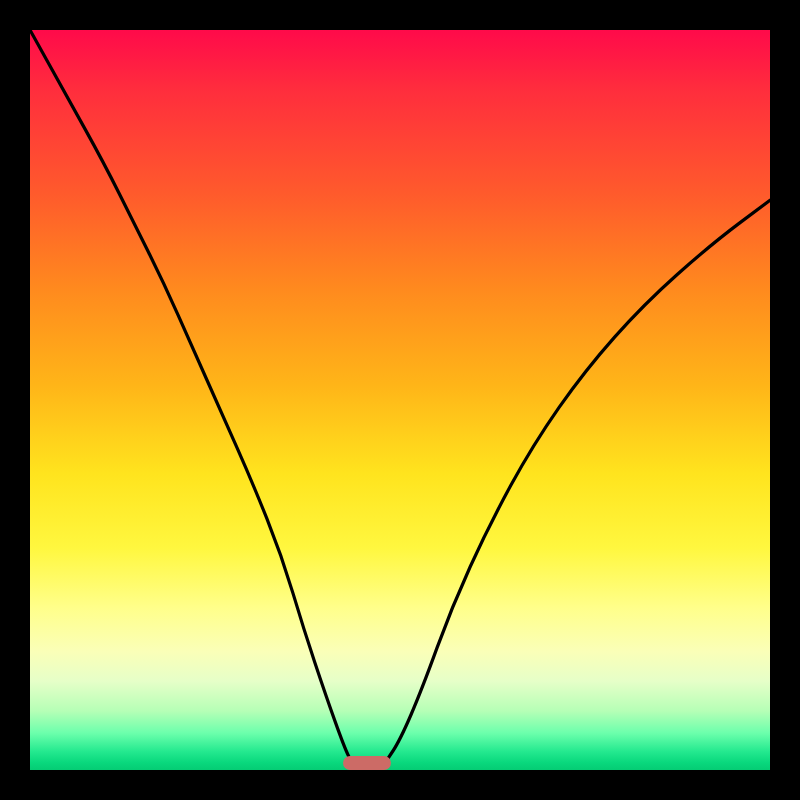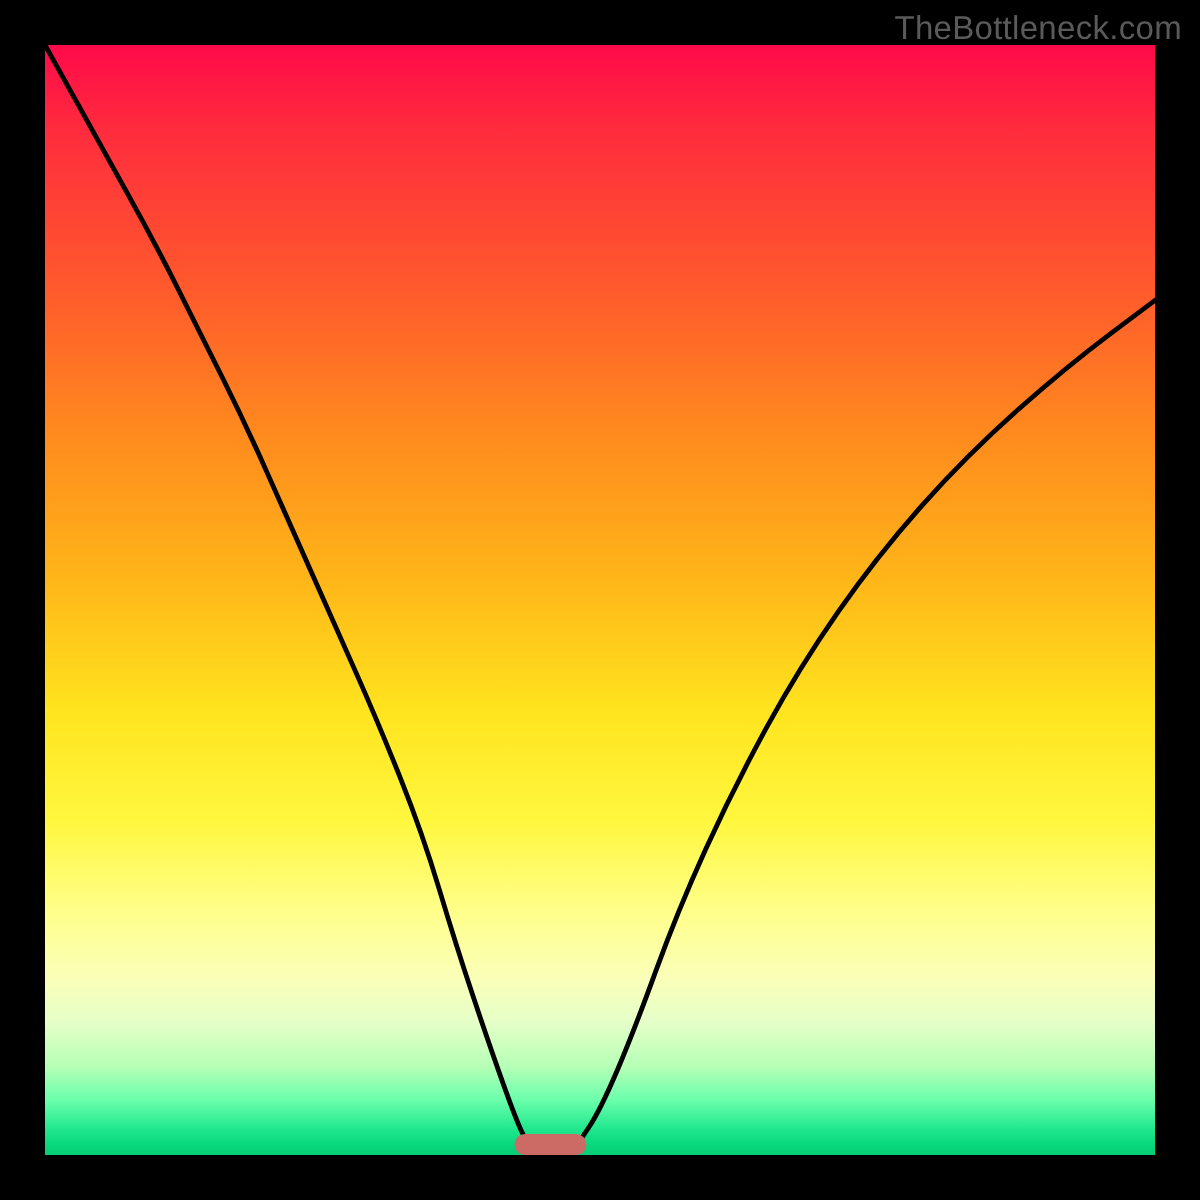--- a/index.html
+++ b/index.html
@@ -64,21 +64,20 @@
     background: #cc6b66;
     border-radius: 7px;
     height: 14px;
   }
 </style>
 </head>
 <body>
 
 <div class="outer">
 
-  <div class="watermark">TheBottleneck.com</div>
 
   <div class="plot-area">
 
     <svg class="curves" viewBox="0 0 740 740" preserveAspectRatio="none">
       <path id="left-curve" fill="none" stroke="#000" stroke-width="3.2" stroke-linecap="round" d="M 0.00 0.00 Q 0.00 0.00 18.50 33.30 Q 37.00 66.60 55.50 99.90 Q 74.00 133.20 88.80 162.80 Q 103.60 192.40 118.40 222.00 Q 133.20 251.60 148.00 284.90 Q 162.80 318.20 177.60 351.50 Q 192.40 384.80 207.20 418.10 Q 222.00 451.40 236.80 488.40 Q 251.60 525.40 262.70 562.40 Q 273.80 599.40 284.90 632.70 Q 296.00 666.00 305.25 691.90 Q 314.50 717.80 318.20 725.20 T 321.90 732.60"></path>
       <path id="right-curve" fill="none" stroke="#000" stroke-width="3.2" stroke-linecap="round" d="M 355.20 732.60 Q 355.20 732.60 362.60 721.50 Q 370.00 710.40 381.10 684.50 Q 392.20 658.60 407.00 617.90 Q 421.80 577.20 440.30 536.50 Q 458.80 495.80 481.00 455.10 Q 503.20 414.40 529.10 377.40 Q 555.00 340.40 584.60 307.10 Q 614.20 273.80 647.50 244.20 Q 680.80 214.60 710.40 192.40 T 740.00 170.20"></path>
     </svg>
 
     <div class="marker" id="marker" style="left: 312.6px; top: 725.6px; width: 48.1px; background: rgb(204, 107, 102);"></div>
   </div>

